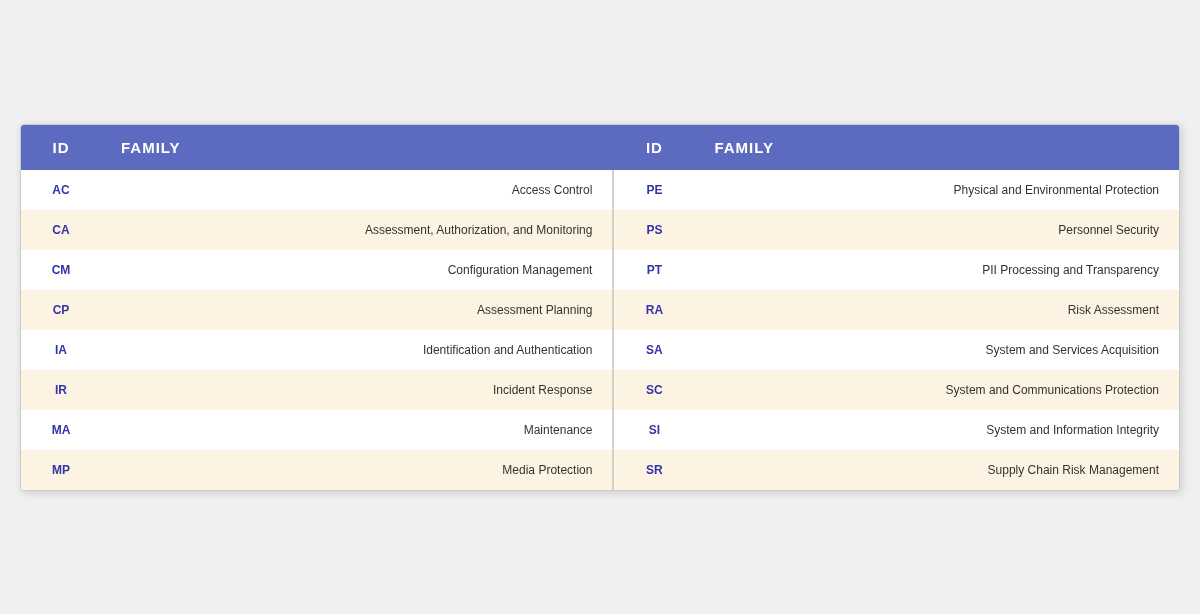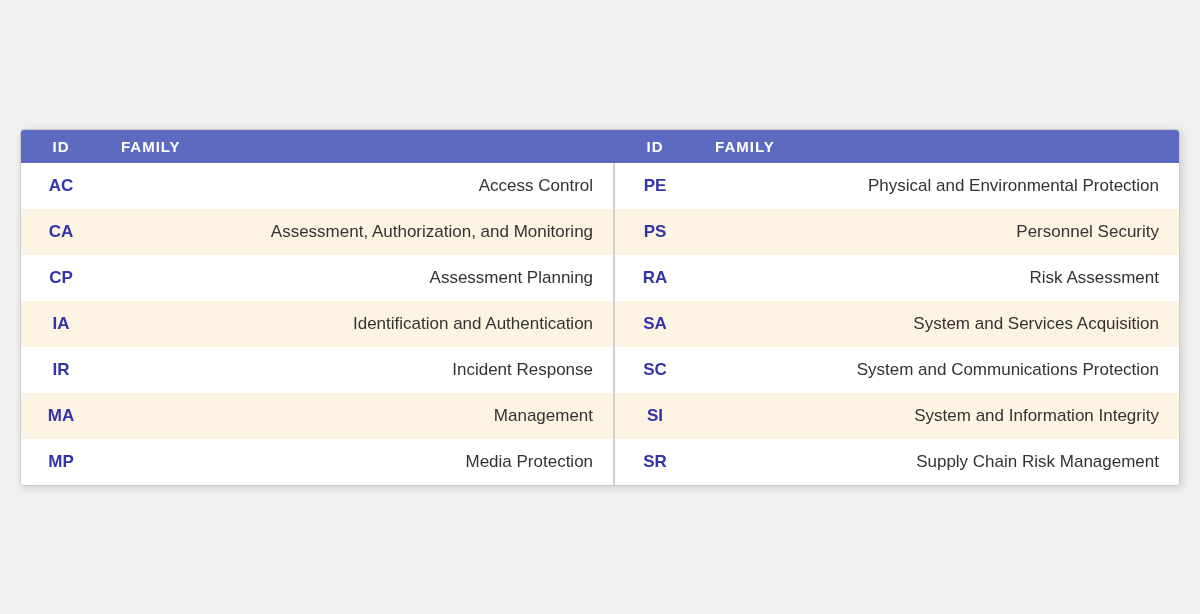--- a/index.html
+++ b/index.html
@@ -32,39 +32,39 @@
 
     thead tr {
       background-color: #5c6bc0;
     }
 
     thead th {
       color: #ffffff;
       font-weight: bold;
       font-size: 15px;
       letter-spacing: 1px;
-      padding: 8px 20px;
+      padding: 14px 20px;
       text-align: center;
     }
 
     thead th.family-col {
       text-align: left;
     }
 
     tbody tr:nth-child(odd) {
       background-color: #ffffff;
     }
 
     tbody tr:nth-child(even) {
       background-color: #fdf3e3;
     }
 
     tbody td {
       padding: 13px 20px;
-      font-size: 17px;
+      font-size: 12px;
       color: #333;
     }
 
     tbody td.id-col {
       text-align: center;
       font-weight: bold;
       color: #3333aa;
       width: 80px;
     }
 
@@ -113,20 +113,27 @@
           <td class="family-col">Physical and Environmental Protection</td>
         </tr>
         <tr>
           <td class="id-col">CA</td>
           <td class="family-col">Assessment, Authorization, and Monitoring</td>
           <td class="divider-col"></td>
           <td class="id-col">PS</td>
           <td class="family-col">Personnel Security</td>
         </tr>
         <tr>
+          <td class="id-col">CM</td>
+          <td class="family-col">Configuration Management</td>
+          <td class="divider-col"></td>
+          <td class="id-col">PT</td>
+          <td class="family-col">PII Processing and Transparency</td>
+        </tr>
+        <tr>
           <td class="id-col">CP</td>
           <td class="family-col">Assessment Planning</td>
           <td class="divider-col"></td>
           <td class="id-col">RA</td>
           <td class="family-col">Risk Assessment</td>
         </tr>
         <tr>
           <td class="id-col">IA</td>
           <td class="family-col">Identification and Authentication</td>
           <td class="divider-col"></td>
@@ -135,21 +142,21 @@
         </tr>
         <tr>
           <td class="id-col">IR</td>
           <td class="family-col">Incident Response</td>
           <td class="divider-col"></td>
           <td class="id-col">SC</td>
           <td class="family-col">System and Communications Protection</td>
         </tr>
         <tr>
           <td class="id-col">MA</td>
-          <td class="family-col">Management</td>
+          <td class="family-col">Maintenance</td>
           <td class="divider-col"></td>
           <td class="id-col">SI</td>
           <td class="family-col">System and Information Integrity</td>
         </tr>
         <tr>
           <td class="id-col">MP</td>
           <td class="family-col">Media Protection</td>
           <td class="divider-col"></td>
           <td class="id-col">SR</td>
           <td class="family-col">Supply Chain Risk Management</td>

